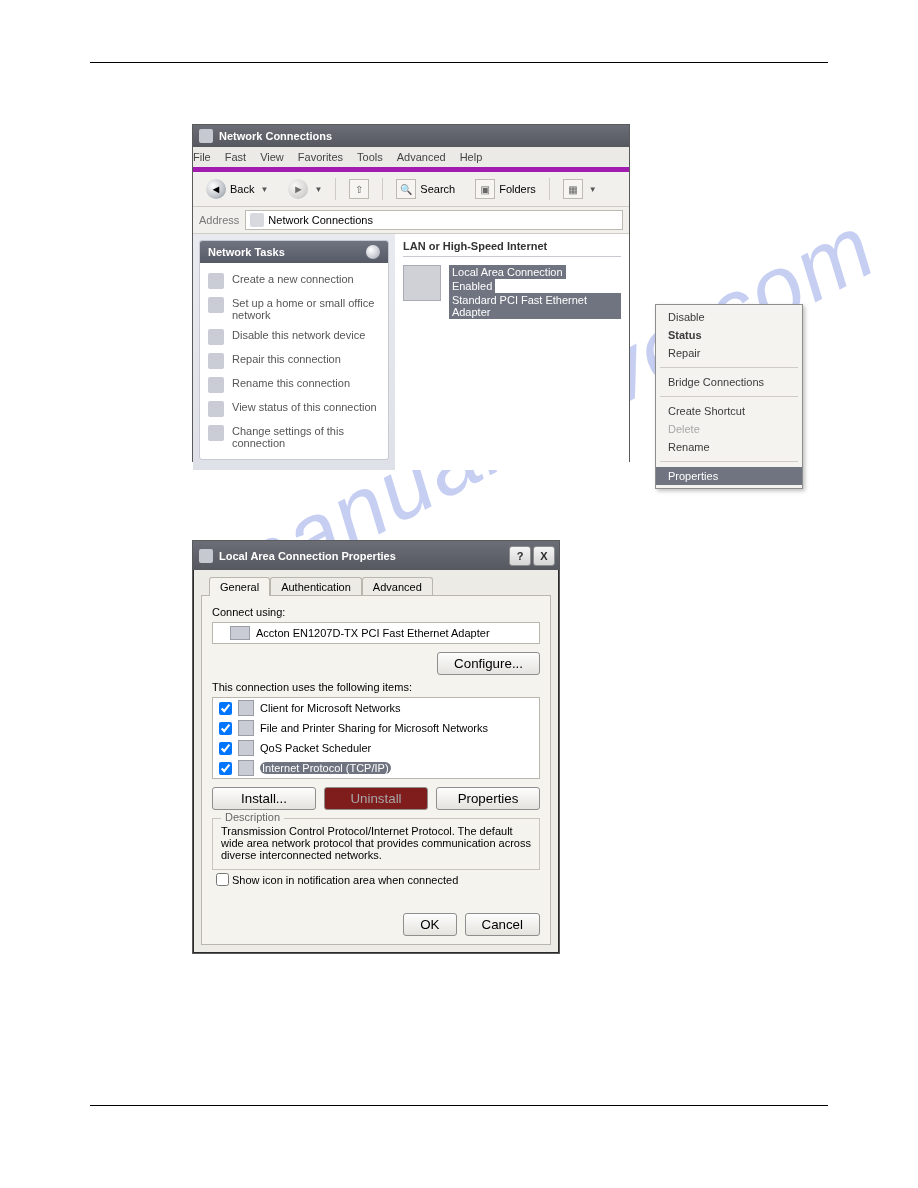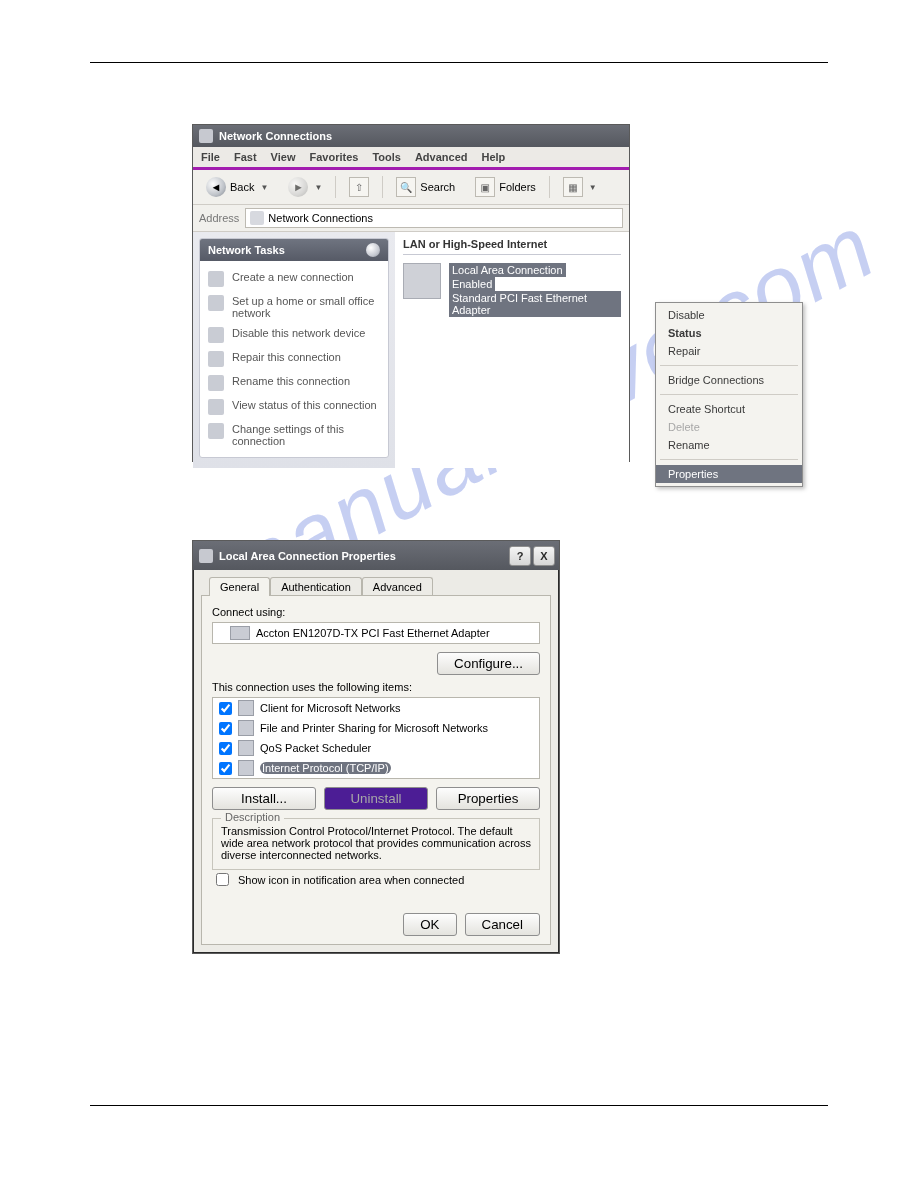--- a/index.html
+++ b/index.html
@@ -25,21 +25,21 @@
     position: absolute; left: 192px; top: 124px; width: 436px; height: 336px;
     border: 1px solid #5a5a5a; background: #efeef0;
     box-shadow: 0 0 0 1px #2a2a2a inset;
   }
   .titlebar {
     display: flex; align-items: center; height: 22px;
     background: linear-gradient(#6b6e76,#55585f);
     color: #fff; font-weight: bold; padding: 0 6px;
   }
   .titlebar .ticon { width: 14px; height: 14px; background:#c7c9d0; border-radius:2px; margin-right:6px; }
-  .menubar { display:flex; gap:14px; background:#eceae6; padding:4px 8px; border-bottom:3px solid #a21caf;font-weight:bold; }
+  .menubar { display:flex; gap:14px; background:#eceae6; padding:4px 0; border-bottom:5px solid #a21caf; }
   .menubar span { color:#444; }
   .toolbar { display:flex; align-items:center; gap:6px; padding:4px 6px; background:#f1f0ec; border-bottom:1px solid #cfccc6; }
   .tbtn { display:flex; align-items:center; gap:4px; padding:2px 6px; border:1px solid transparent; border-radius:3px; }
   .circ { width:20px; height:20px; border-radius:50%; background:radial-gradient(circle at 35% 35%,#fff,#bfc3c9 60%,#7d828b); display:flex; align-items:center; justify-content:center; }
   .circ.dis{ filter:grayscale(1) opacity(.55);}
   .tri{ font-size:8px; color:#555; margin-left:2px;}
   .sep{ width:1px; height:22px; background:#cfccc6;}
   .sqicon{ width:18px; height:18px; background:#f6f5f1; border:1px solid #bdbab2; display:flex;align-items:center;justify-content:center; font-size:10px; color:#666;}
   .addressbar{ display:flex; align-items:center; gap:6px; padding:3px 6px; background:#f1f0ec; border-bottom:1px solid #cfccc6;}
   .addressbar .lbl{ color:#777;}
@@ -88,32 +88,32 @@
   .winbtn{ width:20px;height:18px;border:1px solid #8e8e8e;border-radius:3px;
     background:linear-gradient(#f5f5f5,#d6d6d6); color:#2a2a2a;
     display:flex;align-items:center;justify-content:center;font-weight:bold;font-size:11px;}
   .tabs{ display:flex; padding:6px 20px 0 8px; gap:0;margin-left:8px;}
   .tab{ padding:3px 10px; border:1px solid #b8b6ad; border-bottom:none; background:#ecebe6; border-radius:3px 3px 0 0; position:relative; top:1px;}
   .tab.active{ background:#f4f3ee; z-index:2;}
   .tabpage{ margin:0 8px 8px 8px; padding:10px; border:1px solid #b8b6ad; background:#f4f3ee; height:328px; position:relative;}
   .field2{ display:flex; align-items:center; gap:6px; background:#fff; border:1px solid #b8b6ad; padding:3px 17px; margin:4px 0 8px;}
   .field2 .nic{ width:18px;height:12px;background:#c9ccd4;border:1px solid #9a9ea7;}
   .btn{ border:1px solid #8e8e8e; background:linear-gradient(#fdfdfd,#e4e3de); padding:3px 16px; border-radius:3px;}
-  .btn.dis{ color:#a7a7a7; background:#4c1d95;}
+  .btn.dis{ color:#a7a7a7; background:#7f1d1d;}
   .right{ display:flex; justify-content:flex-end;}
   .listbox{ border:1px solid #b8b6ad; background:#fff; margin:4px 0 8px; height:80px; overflow:hidden;}
   .lrow{ display:flex; align-items:center; gap:6px; padding:2px 6px;}
   .lrow input{ margin:0;}
   .lrow .li{ width:14px;height:14px;background:#c9ccd4;border:1px solid #9a9ea7;}
   .lrow .seltxt{ background:#6f7480; color:#fff; padding:0 2px;border-radius:6px;}
   .btnrow{ display:flex; gap:8px; margin-bottom:8px;}
   .btnrow .btn{ flex:1; text-align:center;}
   .group{ border:1px solid #c7c5bc; padding:6px 8px 8px; position:relative;}
   .group .glegend{ position:absolute; top:-8px; left:8px; background:#f4f3ee; padding:0 4px; color:#666;}
-  .chkrow{ display:flex; align-items:center; gap:6px;}
+  .chkrow{ display:flex; align-items:center; }
   .dlgbtns{ position:absolute; right:10px; bottom:8px; display:flex; gap:8px;}
 </style>
 </head>
 <body>
 
 <div class="page-rule-top"></div>
 <div class="page-rule-bottom"></div>
 <div class="watermark">manualshive.com</div>
 
 <div class="win1">

